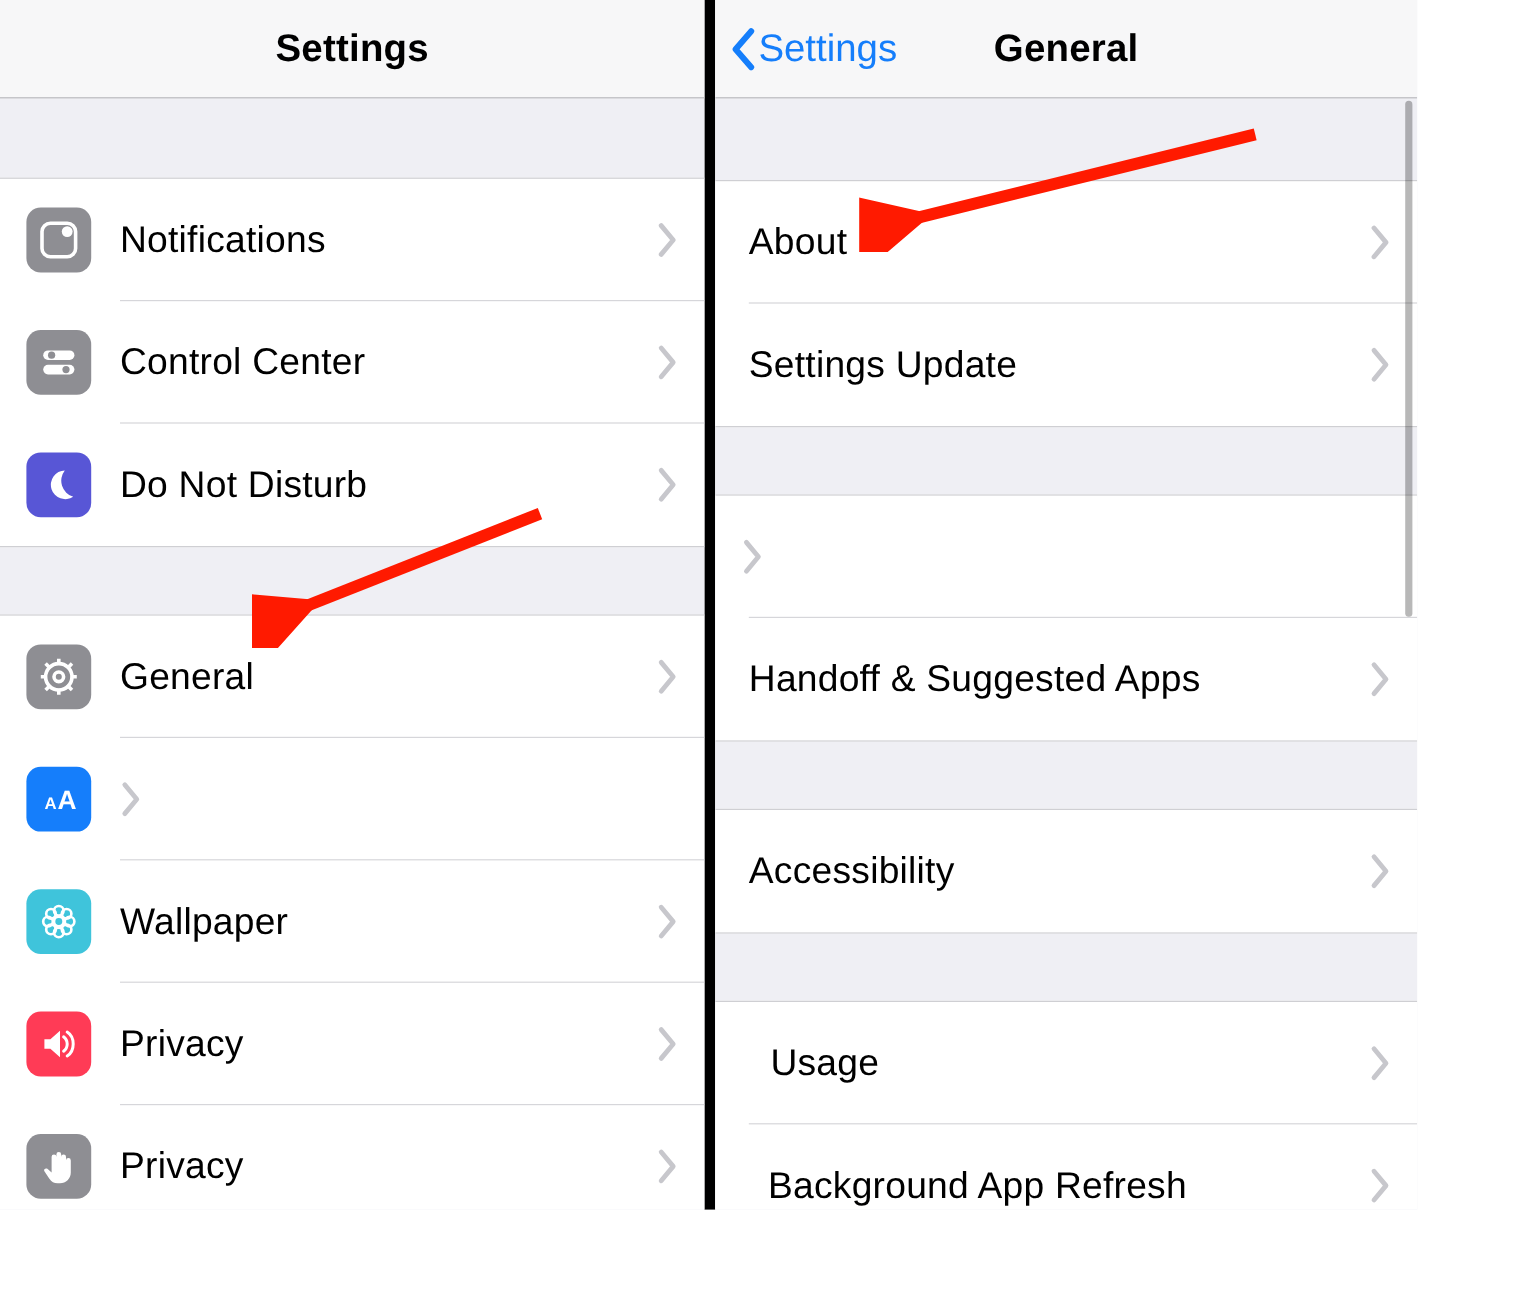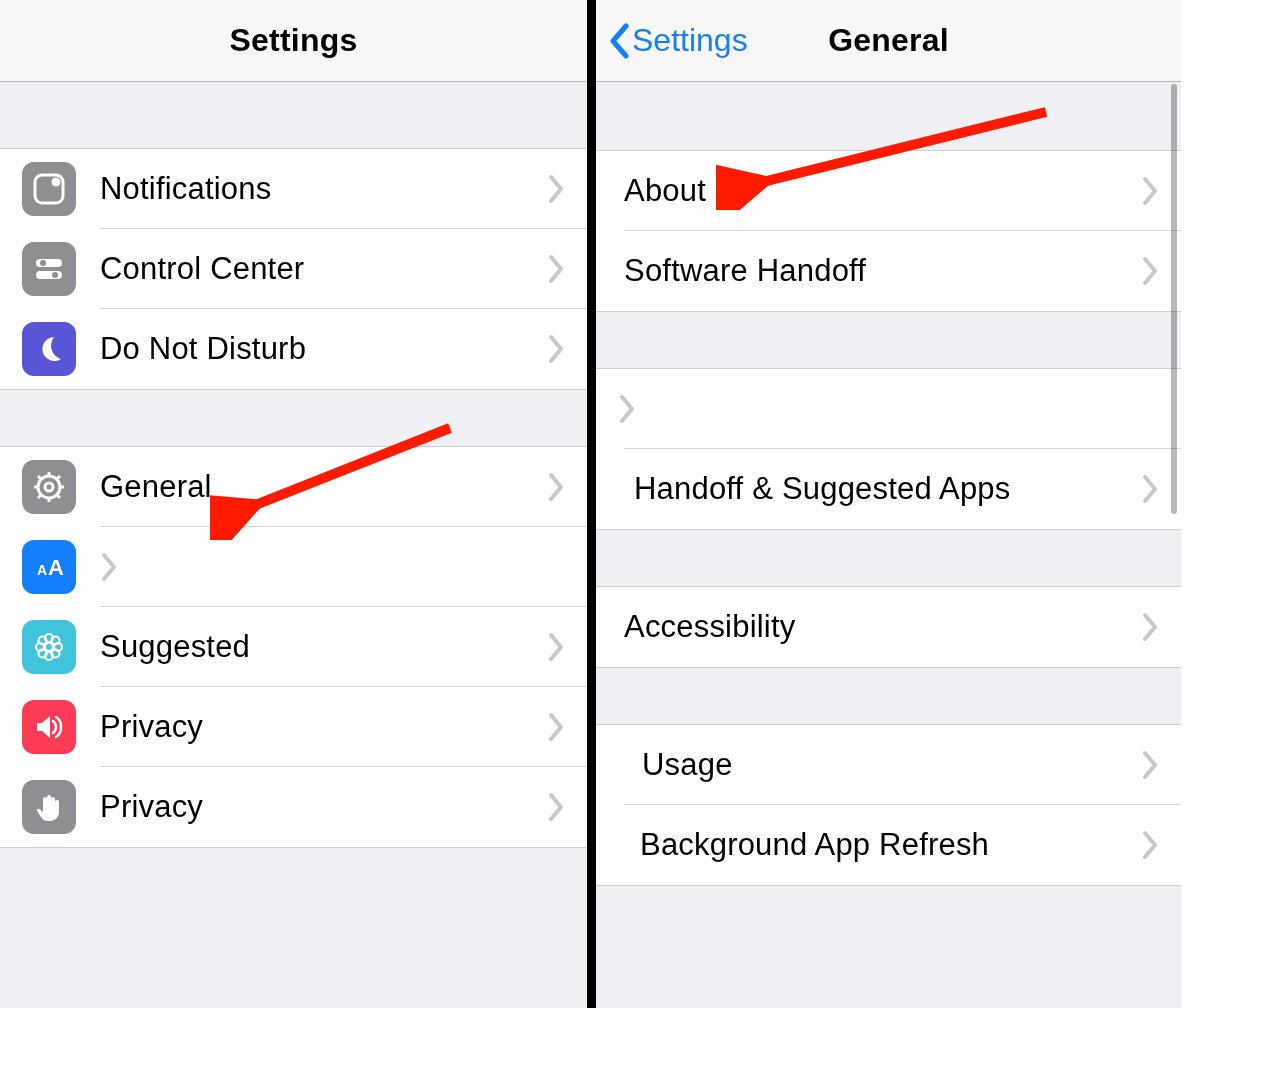--- a/index.html
+++ b/index.html
@@ -60,21 +60,21 @@
     background: #fff;
     border-top: 1px solid #cfcfd3;
     border-bottom: 1px solid #cfcfd3;
   }
   .gap-sm { height: 10px; }
   .gap    { height: 56px; }
 
   .row {
     display: flex;
     align-items: center;
-    height: 80px;
+    height: 102px;
     padding: 0 22px 0 22px;
     position: relative;
     cursor: pointer;
     border-radius: 16px;
   }
   .row:not(:last-child)::after {
     content: "";
     position: absolute;
     left: 100px;
     right: 0;
@@ -237,21 +237,21 @@
                 <circle cx="17" cy="26" r="4"></circle>
                 <circle cx="8" cy="17" r="4"></circle>
                 <circle cx="26" cy="17" r="4"></circle>
                 <circle cx="10.5" cy="10.5" r="4"></circle>
                 <circle cx="23.5" cy="10.5" r="4"></circle>
                 <circle cx="10.5" cy="23.5" r="4"></circle>
                 <circle cx="23.5" cy="23.5" r="4"></circle>
               </g>
             </svg>
         </div>
-        <div class="row-label">Suggested</div>
+        <div class="row-label">Wallpaper</div>
         <svg class="chev" viewBox="0 0 18 30">
             <polyline points="4,3 14,15 4,27"></polyline>
           </svg>
       </div>
       <div class="row">
         <div class="icon ic-sound">
           <svg viewBox="0 0 34 34">
               <path d="M5 13h5l8-7v22l-8-7H5z" fill="#fff"></path>
               <path d="M21 11c2 1.5 3 3.5 3 6s-1 4.5-3 6" fill="none" stroke="#fff" stroke-width="2.5" stroke-linecap="round"></path>
               <path d="M24 7c4 2.5 5 6 5 10s-1 7.5-5 10" fill="none" stroke="#fff" stroke-width="2.5" stroke-linecap="round"></path>
@@ -301,37 +301,37 @@
     <div style="height:68px;"></div>
 
     <div class="group">
       <div class="row">
         <div class="row-label" style="margin-left:6px">About</div>
         <svg class="chev" viewBox="0 0 18 30">
             <polyline points="4,3 14,15 4,27"></polyline>
           </svg>
       </div>
       <div class="row">
-        <div class="row-label" style="margin-left:6px">Software Handoff</div>
-        <svg class="chev" viewBox="0 0 18 30">
-            <polyline points="4,3 14,15 4,27"></polyline>
-          </svg>
-      </div>
-    </div>
-
-    <div class="gap"></div>
-
-    <div class="group">
-      <div class="row">
-        <svg class="chev" viewBox="0 0 18 30">
-            <polyline points="4,3 14,15 4,27"></polyline>
-          </svg>
-      </div>
-      <div class="row">
-        <div class="row-label" style="margin-left:16px">Handoff &amp; Suggested Apps</div>
+        <div class="row-label" style="margin-left:6px">Settings Update</div>
+        <svg class="chev" viewBox="0 0 18 30">
+            <polyline points="4,3 14,15 4,27"></polyline>
+          </svg>
+      </div>
+    </div>
+
+    <div class="gap"></div>
+
+    <div class="group">
+      <div class="row">
+        <svg class="chev" viewBox="0 0 18 30">
+            <polyline points="4,3 14,15 4,27"></polyline>
+          </svg>
+      </div>
+      <div class="row">
+        <div class="row-label" style="margin-left:6px">Handoff &amp; Suggested Apps</div>
         <svg class="chev" viewBox="0 0 18 30">
             <polyline points="4,3 14,15 4,27"></polyline>
           </svg>
       </div>
     </div>
 
     <div class="gap"></div>
 
     <div class="group">
       <div class="row">

